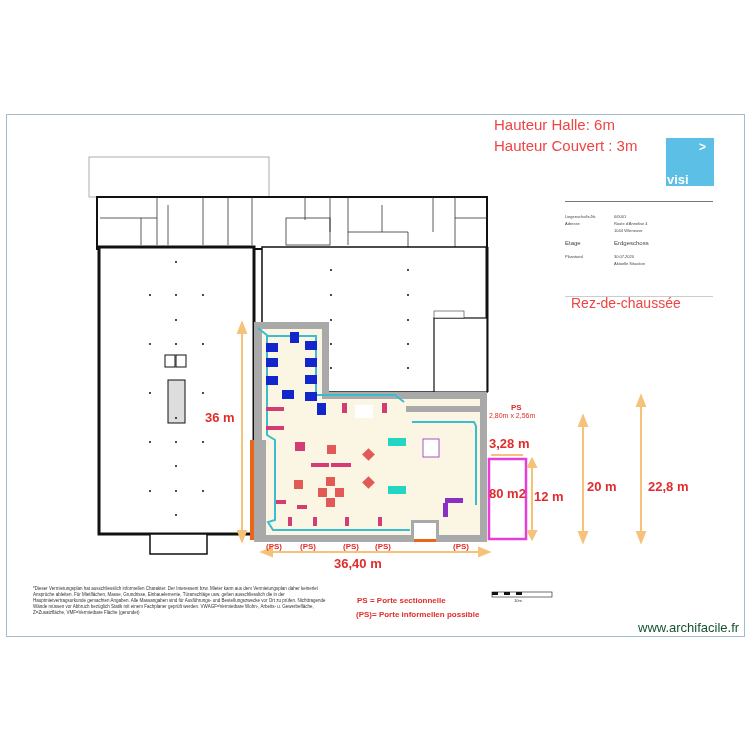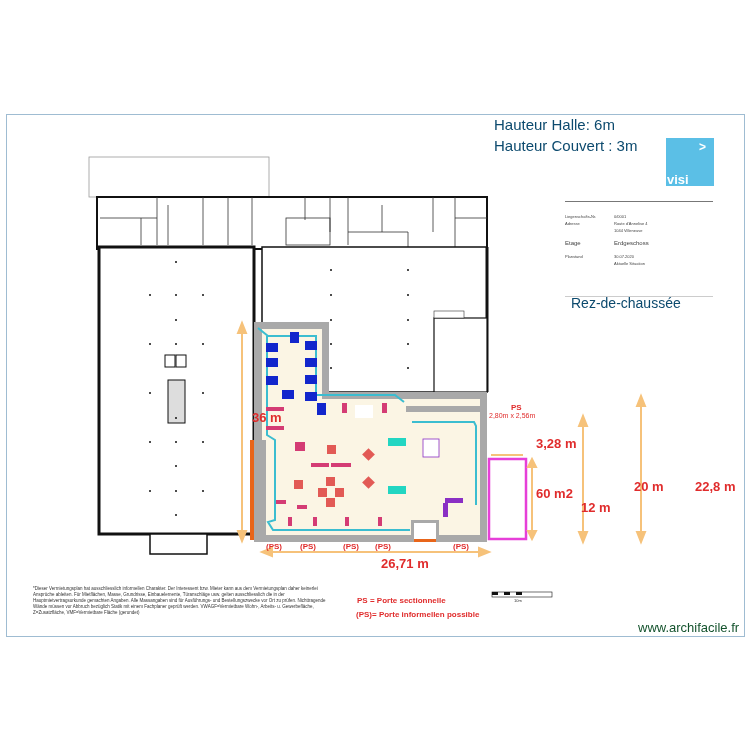--- a/index.html
+++ b/index.html
@@ -1,25 +1,25 @@
 <!DOCTYPE html>
 <html><head>
 <meta charset="utf-8">
 <style>
   html,body{margin:0;padding:0;background:#fff;}
   body{width:750px;height:750px;position:relative;overflow:hidden;font-family:"Liberation Sans",sans-serif;}
   .sheet{position:absolute;left:6px;top:114px;width:737px;height:521px;border:1.5px solid #9fbcd2;background:#fff;}
   .abs{position:absolute;}
-  .red{color:#0c4a6e;}
+  .red{color:#ef4444;}
   .hdr{font-size:15px;line-height:18px;}
   .logo{background:#5bbfe6;color:#fff;font-weight:bold;}
   .tb-line{height:1px;background:#777;}
   .tiny{font-size:4px;color:#444;line-height:6px;}
   .small{font-size:6px;color:#444;}
-  .dim{font-weight:bold;color:#e02c2c;font-size:13px;margin-left:47px;}
+  .dim{font-weight:bold;color:#e02c2c;font-size:13px;}
   .ps{font-size:8px;color:#e02c2c;font-weight:bold;}
   .legend{font-size:8px;color:#e02c2c;font-weight:bold;}
   .notes{font-size:4.5px;color:#333;line-height:6px;}
   .url{font-size:13px;color:#14532d;}
   svg{position:absolute;left:0;top:0;}
 </style>
 </head>
 <body>
 
 <div class="sheet"></div>
@@ -200,24 +200,24 @@
 <div class="abs tiny" style="left:614px;top:228px;">1044     Villeneuve</div>
 <div class="abs small" style="left:565px;top:240px;">Etage</div>
 <div class="abs small" style="left:614px;top:240px;">Erdgeschoss</div>
 <div class="abs tiny" style="left:565px;top:254px;">Planstand</div>
 <div class="abs tiny" style="left:614px;top:254px;">30.07.2020</div>
 <div class="abs tiny" style="left:614px;top:261px;">Aktuelle Situation</div>
 <div class="abs tb-line" style="left:565px;top:296px;width:148px;background:#ccc;"></div>
 <div class="abs red" style="left:571px;top:295px;font-size:14px;">Rez-de-chaussée</div>
 
 <div class="abs dim" style="left:205px;top:410px;">36 m</div>
-<div class="abs dim" style="left:334px;top:556px;">26,71 m</div>
+<div class="abs dim" style="left:334px;top:556px;">36,40 m</div>
 <div class="abs dim" style="left:489px;top:436px;">3,28 m</div>
-<div class="abs dim" style="left:489px;top:486px;">60 m2</div>
-<div class="abs dim" style="left:534px;top:500px;">12 m</div>
+<div class="abs dim" style="left:489px;top:486px;">80 m2</div>
+<div class="abs dim" style="left:534px;top:489px;">12 m</div>
 <div class="abs dim" style="left:587px;top:479px;">20 m</div>
 <div class="abs dim" style="left:648px;top:479px;">22,8 m</div>
 
 <div class="abs ps" style="left:511px;top:403px;">PS</div>
 <div class="abs ps" style="left:489px;top:412px;font-weight:normal;font-size:7px;">2,80m x 2,56m</div>
 <div class="abs ps" style="left:266px;top:542px;">(PS)</div>
 <div class="abs ps" style="left:300px;top:542px;">(PS)</div>
 <div class="abs ps" style="left:343px;top:542px;">(PS)</div>
 <div class="abs ps" style="left:375px;top:542px;">(PS)</div>
 <div class="abs ps" style="left:453px;top:542px;">(PS)</div>

